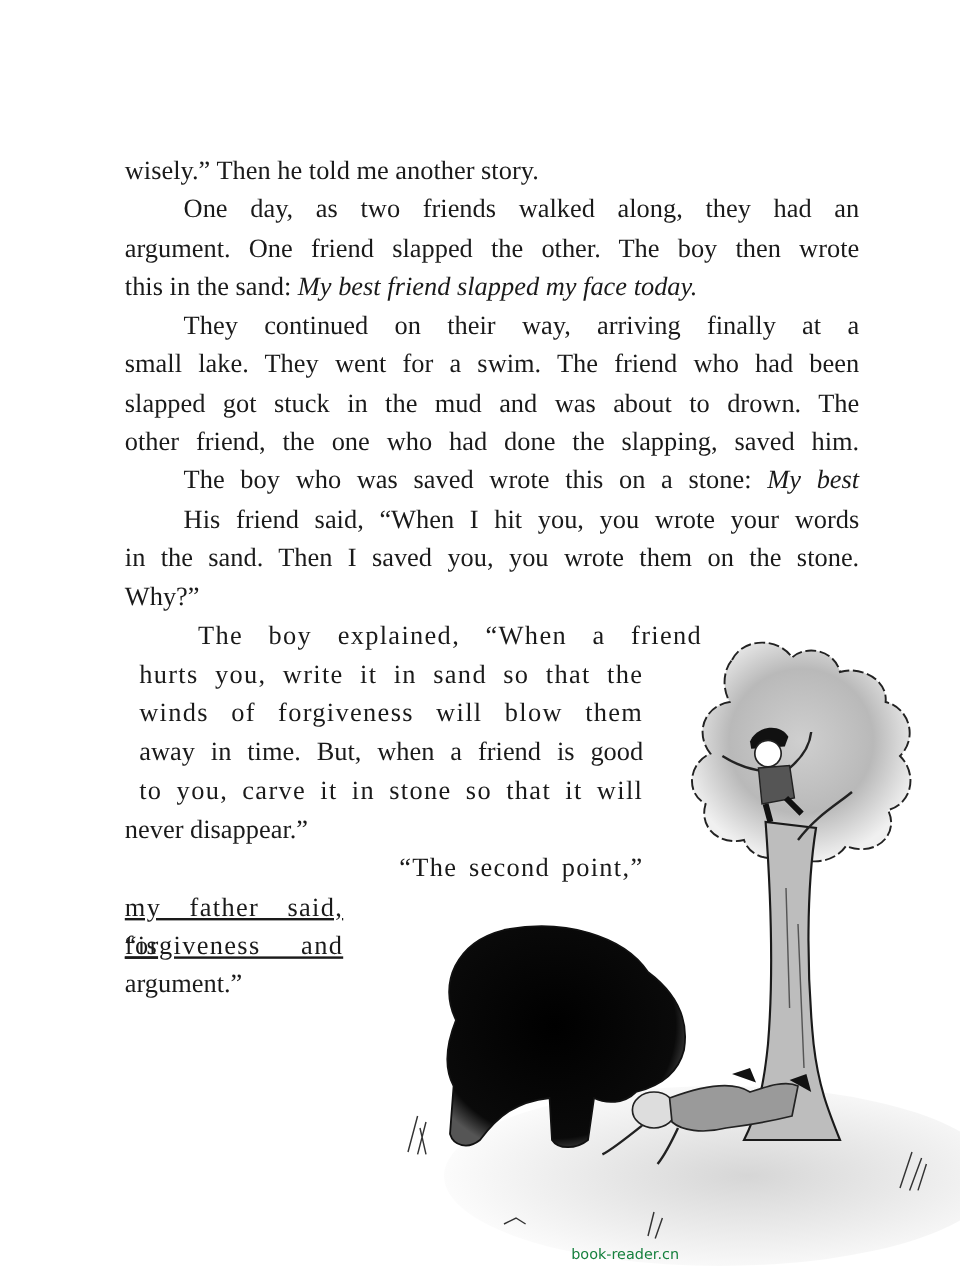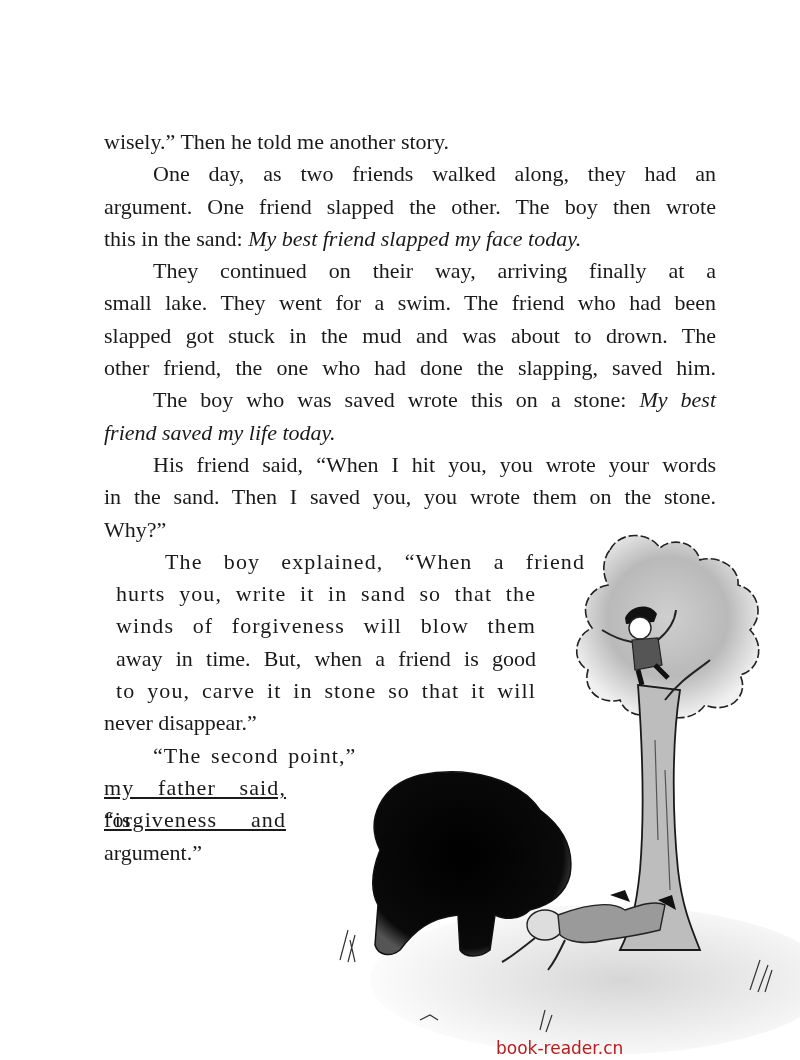--- a/index.html
+++ b/index.html
@@ -4,51 +4,50 @@
 <style>
   html, body { margin: 0; padding: 0; background: #ffffff; }
   body { width: 800px; height: 1060px; position: relative; overflow: hidden; }
   .page { position: absolute; left: 0; top: 0; width: 744px; height: 1060px; background: #fff; }
   .text {
     position: absolute; left: 104px; top: 126px; width: 612px;
     font-family: "Liberation Serif", "DejaVu Serif", serif;
     font-size: 22px; line-height: 32.3px; color: #1a1a1a;
   }
   .line { white-space: nowrap; height: 32.3px; }
-  .indent { padding-left: 49px; }
+  .indent { padding-left: 49px; text-align: center; }
   .just { text-align: justify; text-align-last: justify; white-space: normal; }
   .narrow1 { width: 420px; margin-left: 12px; }
   .narrow2 { width: 182px; text-decoration: underline; }
   em { font-style: italic; }
   .wide { letter-spacing: 1.1px; word-spacing: 3px; }
   .illustration { position: absolute; left: 320px; top: 510px; width: 480px; height: 550px; }
   .watermark {
-    position: absolute; left: 496px; top: 1038px;
-    font-family: "DejaVu Sans", sans-serif; font-size: 17px; color: #b91c1c;
+    position: absolute; left: 476px; top: 1038px;
+    font-family: "DejaVu Sans", sans-serif; font-size: 12px; color: #15803d;
   }
 </style>
 </head>
 <body>
 
 <div class="page">
 
   <div class="text">
     <div class="line"><span>wisely.” Then he told me another story.</span></div>
 
     <div class="line indent just"><span>One day, as two friends walked along, they had an</span></div>
     <div class="line just"><span>argument. One friend slapped the other. The boy then wrote</span></div>
     <div class="line"><span>this in the sand: </span><em>My best friend slapped my face today.</em></div>
 
     <div class="line indent just"><span>They continued on their way, arriving finally at a</span></div>
     <div class="line just"><span>small lake. They went for a swim. The friend who had been</span></div>
     <div class="line just"><span>slapped got stuck in the mud and was about to drown. The</span></div>
     <div class="line just"><span>other friend, the one who had done the slapping, saved him.</span></div>
 
     <div class="line indent just"><span>The boy who was saved wrote this on a stone: </span><em>My best</em></div>
-    <div class="line"><em>friend saved my life today.</em></div>
 
     <div class="line indent just"><span>His friend said, “When I hit you, you wrote your words</span></div>
     <div class="line just"><span>in the sand. Then I saved you, you wrote them on the stone.</span></div>
     <div class="line"><span>Why?”</span></div>
 
     <div class="line indent just narrow1 wide"><span>The boy explained, “When a friend</span></div>
     <div class="line just narrow1 wide"><span>hurts you, write it in sand so that the</span></div>
     <div class="line just narrow1 wide"><span>winds of forgiveness will blow them</span></div>
     <div class="line just narrow1"><span>away in time. But, when a friend is good</span></div>
     <div class="line just narrow1 wide"><span>to you, carve it in stone so that it will</span></div>

